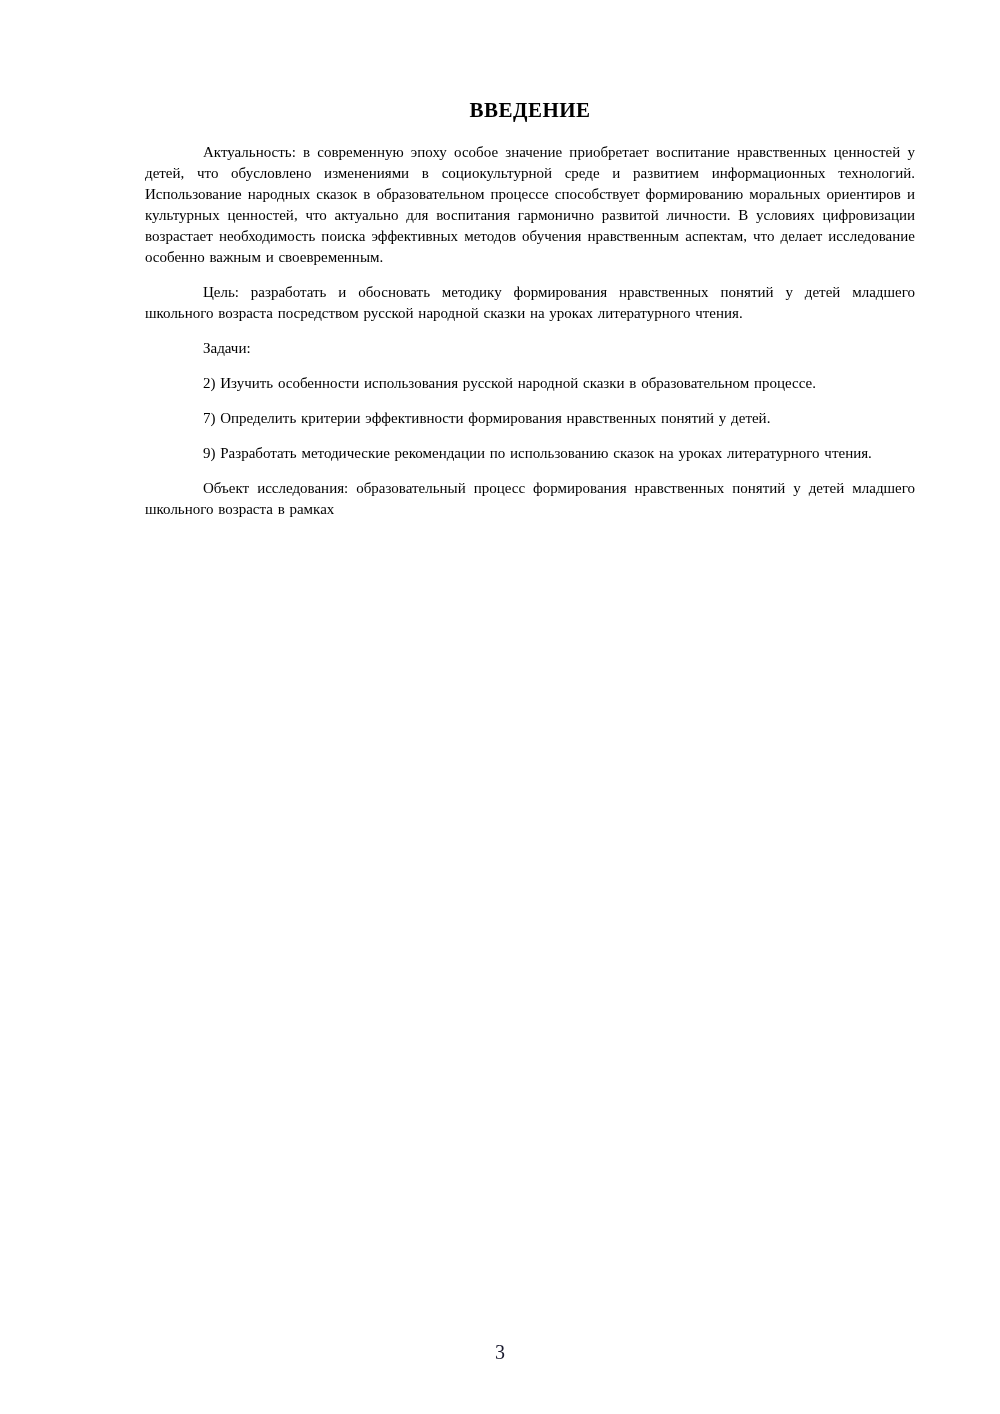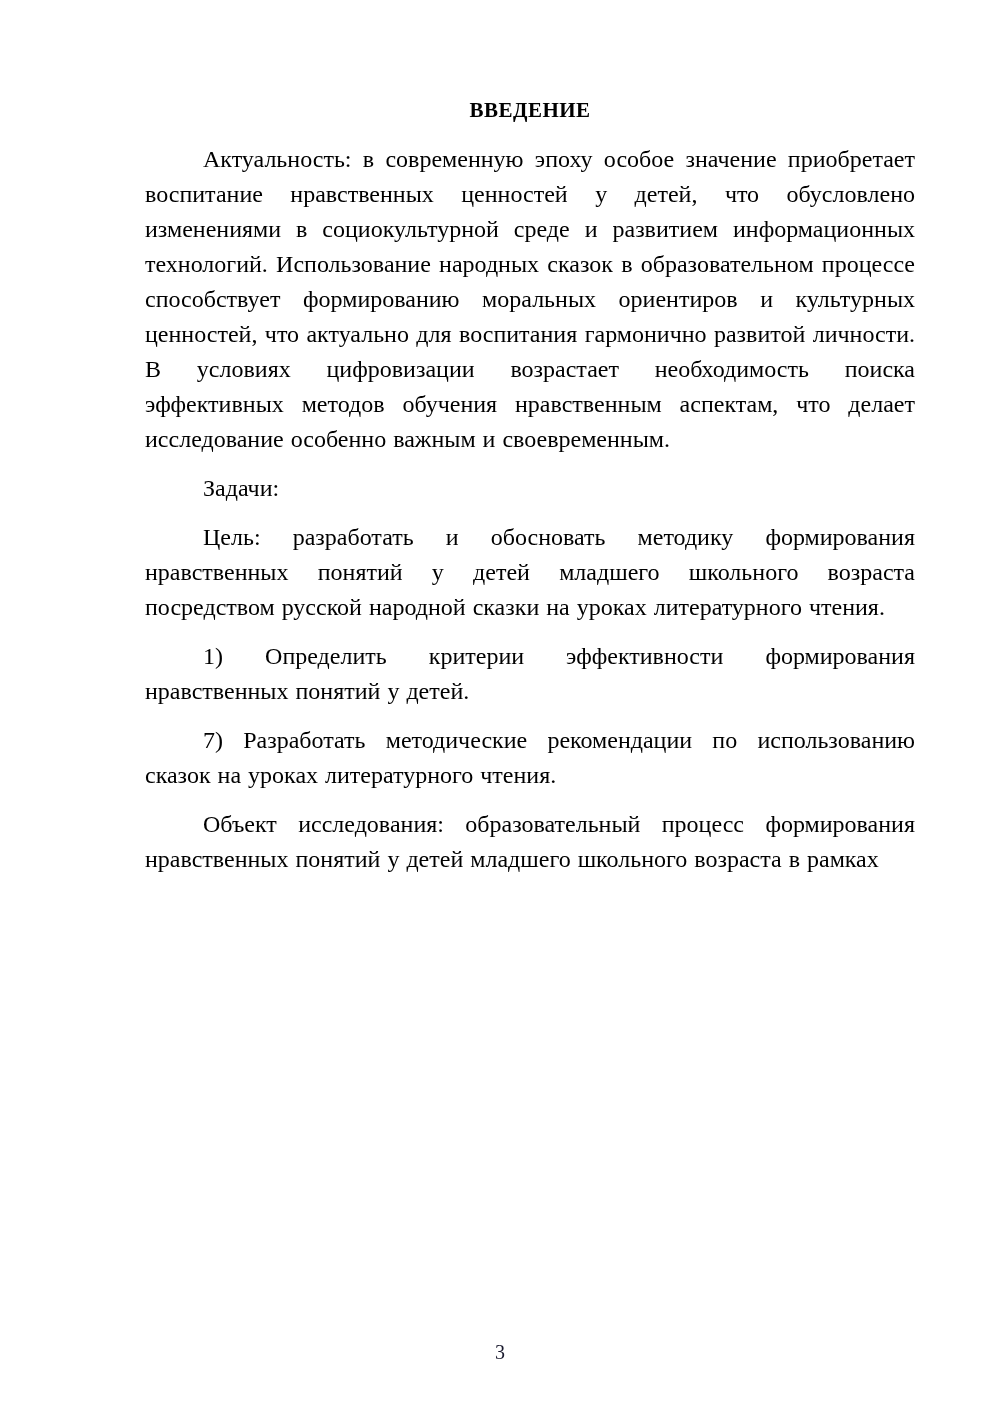--- a/index.html
+++ b/index.html
@@ -25,22 +25,22 @@
   }
   .doc-title {
     font-size: 21px;
     font-weight: bold;
     text-align: center;
     line-height: 35px;
     margin: 0 0 14px 0;
     letter-spacing: 0.5px;
   }
   .para {
-    font-size: 24px;
-    line-height: 35px;
+    font-size: 15px;
+    line-height: 21px;
     text-align: justify;
     text-indent: 58px;
     margin: 0 0 14px 0;
     word-spacing: 1px;
   }
   .para:last-child {
     margin-bottom: 14px;
   }
   .page-number {
     position: absolute;
@@ -56,29 +56,30 @@
 <body>
 
 <div class="page">
   <div class="content">
 
     <h1 class="doc-title">ВВЕДЕНИЕ</h1>
 
     <p class="para">Актуальность: в современную эпоху особое значение приобретает воспитание нравственных ценностей у детей, что обусловлено изменениями в социокультурной среде и развитием информационных технологий. Использование народных сказок в образовательном процессе способствует формированию моральных ориентиров и культурных ценностей, что актуально для воспитания гармонично развитой личности. В условиях цифровизации возрастает необходимость поиска эффективных методов обучения нравственным аспектам, что делает исследование особенно важным и своевременным.</p>
 
 
+    <p class="para">Цель: разработать и обосновать методику формирования нравственных понятий у детей младшего школьного возраста посредством русской народной сказки на уроках литературного чтения.</p>
+
     <p class="para">Задачи:</p>
 
-    <p class="para">Цель: разработать и обосновать методику формирования нравственных понятий у детей младшего школьного возраста посредством русской народной сказки на уроках литературного чтения.</p>
 
+    <p class="para">2) Изучить особенности использования русской народной сказки в образовательном процессе.</p>
 
+    <p class="para">7) Определить критерии эффективности формирования нравственных понятий у детей.</p>
 
-    <p class="para">1) Определить критерии эффективности формирования нравственных понятий у детей.</p>
-
-    <p class="para">7) Разработать методические рекомендации по использованию сказок на уроках литературного чтения.</p>
+    <p class="para">9) Разработать методические рекомендации по использованию сказок на уроках литературного чтения.</p>
 
 
     <p class="para">Объект исследования: образовательный процесс формирования нравственных понятий у детей младшего школьного возраста в рамках</p>
 
   </div>
 
   <div class="page-number">3</div>
 </div>
 
 </body></html>

